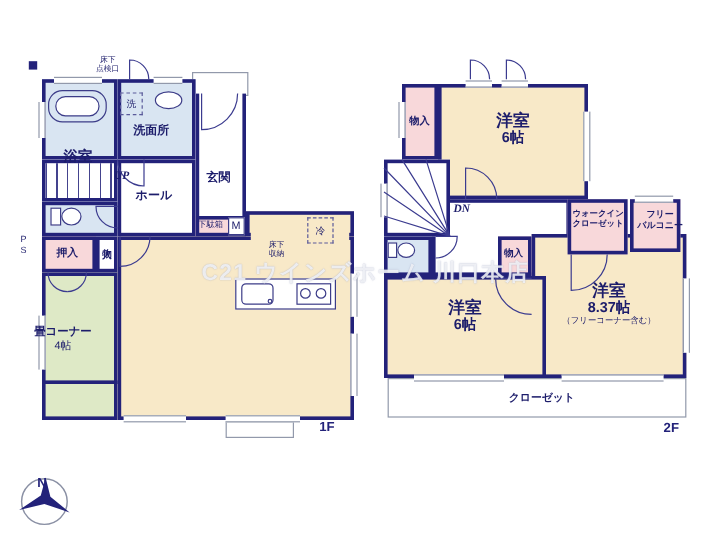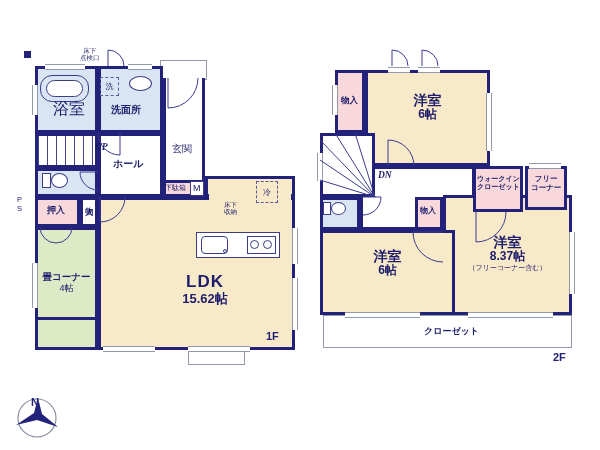--- a/index.html
+++ b/index.html
@@ -83,42 +83,38 @@
   <div class="win-h" style="left:128px;top:64px;width:24px"></div>
   <div class="win-v" style="left:32px;top:85px;height:30px"></div>
   <div class="win-v" style="left:32px;top:263px;height:45px"></div>
   <div class="win-h" style="left:103px;top:346px;width:52px"></div>
   <div class="win-h" style="left:188px;top:346px;width:62px"></div>
   <div class="win-v" style="left:292px;top:228px;height:36px"></div>
   <div class="win-v" style="left:292px;top:278px;height:52px"></div>
 
   <div class="lbl pre" style="left:80px;top:47px;font-size:6.5px">床下
 点検口</div>
-  <div class="lbl" style="left:53px;top:100px;font-size:16px;font-weight:normal">浴室</div>
+  <div class="lbl" style="left:53px;top:124px;font-size:12px;font-weight:bold">浴室</div>
   <div class="lbl" style="left:111px;top:104px;font-size:10px;font-weight:bold">洗面所</div>
-  <div class="lbl" style="left:172px;top:143px;font-size:10px;font-weight:normal">玄関</div>
+  <div class="lbl" style="left:172px;top:143px;font-size:10px;font-weight:bold">玄関</div>
   <div class="lbl" style="left:165px;top:184px;font-size:7px">下駄箱</div>
   <div class="lbl" style="left:193px;top:183px;font-size:9px">M</div>
   <div class="lbl stairlbl" style="left:95px;top:142px">UP</div>
   <div class="lbl" style="left:113px;top:158px;font-size:10px;font-weight:bold">ホール</div>
   <div class="lbl pre" style="left:17px;top:196px;font-size:7.5px">P
 S</div>
   <div class="lbl" style="left:47px;top:205px;font-size:9px;font-weight:bold">押入</div>
   <div class="lbl" style="left:84px;top:201px;font-size:8px;writing-mode:vertical-rl;font-weight:bold">物入</div>
-  <div class="lbl ctr" style="left:35px;top:272px;width:63px;white-space:normal">
+  <div class="lbl ctr" style="left:21px;top:272px;width:63px;white-space:normal">
     <span style="font-size:9.5px;font-weight:bold">畳コーナー</span>
     <span style="font-size:9px">4帖</span>
   </div>
-  <div class="lbl ctr" style="left:150px;top:272px;width:110px">
-    <span style="font-size:17px;font-weight:bold;letter-spacing:1px">LDK</span>
-    <span style="font-size:13px;font-weight:bold">15.62帖</span>
-  </div>
   <div class="lbl pre" style="left:224px;top:201px;font-size:6.5px">床下
 収納</div>
-  <div class="flab" style="left:266px;top:330px">1F</div>
+  <div class="flab" style="left:266px;top:350px">1F</div>
 
   <div class="room pink" style="left:335px;top:70px;width:30px;height:63px"></div>
   <div class="room cream" style="left:365px;top:70px;width:125px;height:96px"></div>
   <div class="room white" style="left:360px;top:166px;width:115px;height:64px"></div>
   <div class="room white" style="left:320px;top:133px;width:55px;height:64px"></div>
   <div class="room blue" style="left:320px;top:197px;width:40px;height:33px"></div>
   <div class="room cream" style="left:443px;top:195px;width:129px;height:120px"></div>
   <div class="room pink" style="left:415px;top:197px;width:28px;height:33px"></div>
   <div class="room pink" style="left:473px;top:166px;width:50px;height:46px"></div>
   <div class="room pink" style="left:525px;top:166px;width:42px;height:44px"></div>
@@ -141,33 +137,34 @@
   <div class="lbl" style="left:341px;top:96px;font-size:8.5px;font-weight:bold">物入</div>
   <div class="lbl ctr" style="left:365px;top:92px;width:125px">
     <span style="font-size:14px;font-weight:bold">洋室</span>
     <span style="font-size:12px;font-weight:bold">6帖</span>
   </div>
   <div class="lbl stairlbl" style="left:378px;top:170px">DN</div>
   <div class="lbl" style="left:420px;top:206px;font-size:8px;font-weight:bold">物入</div>
   <div class="lbl pre" style="left:477px;top:175px;font-size:7px;font-weight:bold">ウォークイン
 クローゼット</div>
   <div class="lbl pre" style="left:531px;top:175px;font-size:7.5px;font-weight:bold">フリー
-コーナー</div>
+バルコニー</div>
   <div class="lbl ctr" style="left:443px;top:234px;width:129px">
     <span style="font-size:14px;font-weight:bold">洋室</span>
     <span style="font-size:12px;font-weight:bold">8.37帖</span>
     <span style="font-size:7px">（フリーコーナー含む）</span>
   </div>
   <div class="lbl ctr" style="left:320px;top:248px;width:135px">
     <span style="font-size:14px;font-weight:bold">洋室</span>
     <span style="font-size:12px;font-weight:bold">6帖</span>
   </div>
   <div class="lbl" style="left:424px;top:326px;font-size:9px;font-weight:bold">クローゼット</div>
   <div class="flab" style="left:553px;top:351px">2F</div>
 
+  <div class="wm" style="left:168px;top:214px">C21 ウインズホーム 川口本店</div>
 
   <svg class="overlay" width="600" height="450" viewBox="0 0 600 450">
     <g stroke="#3b3b8f" stroke-width="1" fill="none">
 
       <path d="M108,66 L108,50 A16,16 0 0 1 124,66"></path>
       <path d="M168,78 L168,108 A30,30 0 0 0 198,78"></path>
       <path d="M120,133 L120,155 A22,22 0 0 1 98,133"></path>
       <path d="M100,197 L100,222 A25,25 0 0 0 125,197"></path>
       <path d="M98,172 L80,172 A18,18 0 0 0 98,190"></path>
       <path d="M40,227 A16,16 0 0 0 56,243"></path>

